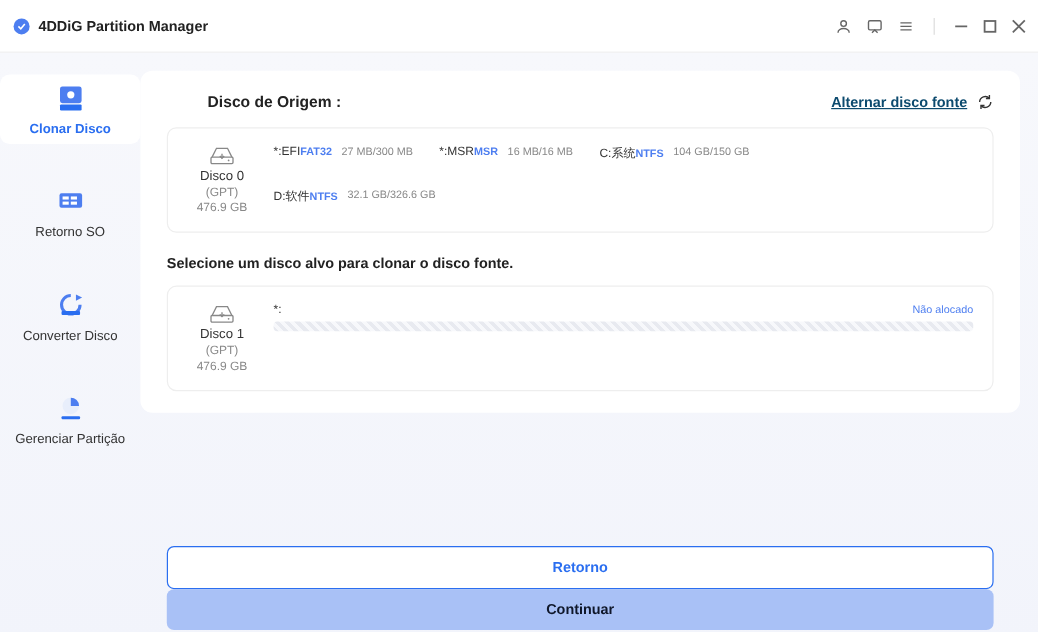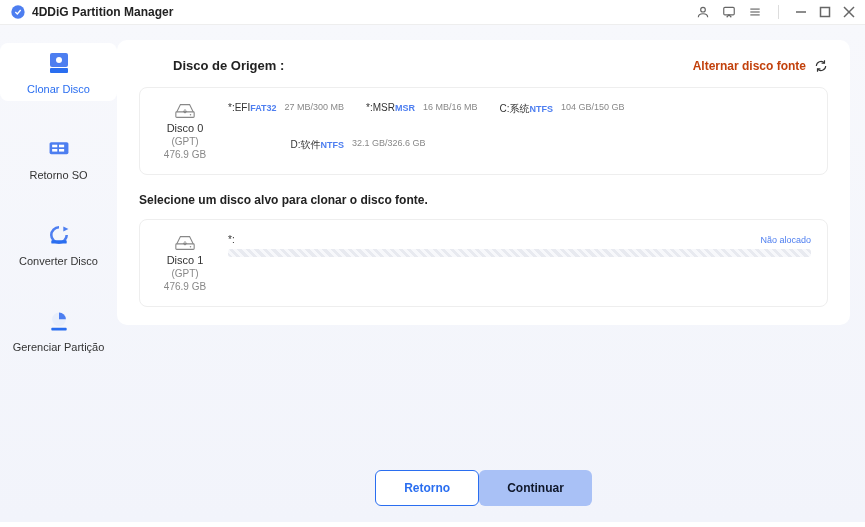--- a/index.html
+++ b/index.html
@@ -1,71 +1,71 @@
 <!DOCTYPE html>
 <html><head>
 <meta charset="utf-8">
 <style>
 * { margin: 0; padding: 0; box-sizing: border-box; font-family: -apple-system, BlinkMacSystemFont, "Segoe UI", Arial, sans-serif; }
 body { width: 865px; height: 527px; background: #fff; overflow: hidden; }
-.titlebar { height: 25px; display: flex; align-items: center; padding: 0 10px; border-bottom: 1px solid #eee; }
+.titlebar { height: 44px; display: flex; align-items: center; padding: 0 10px; border-bottom: 1px solid #eee; }
 .app-logo { width: 16px; height: 16px; margin-right: 6px; }
 .app-title { font-size: 12px; font-weight: 600; color: #222; flex: 0 0 auto; }
 .titlebar-spacer { flex: 1; }
 .titlebar-icons { display: flex; gap: 12px; align-items: center; }
 .tb-icon { width: 14px; height: 14px; color: #666; cursor: pointer; }
 .tb-sep { width: 1px; height: 14px; background: #ddd; margin: 0 4px; }
 .win-btn { width: 12px; height: 12px; color: #666; cursor: pointer; }
 
 .main-layout { display: flex; height: calc(100% - 30px); background: linear-gradient(180deg, #f7f8fc 0%, #f2f4fb 100%); }
 
 .sidebar { width: 117px; padding: 18px 0; display: flex; flex-direction: column; align-items: center; gap: 28px; }
 .side-item { display: flex; flex-direction: column; align-items: center; gap: 6px; cursor: pointer; padding: 6px 8px; border-radius: 8px; width: 100%; }
 .side-item.active { background: #fff; }
 .side-icon { width: 28px; height: 28px; display: flex; align-items: center; justify-content: center; }
 .side-label { font-size: 11px; color: #333; text-align: center; font-weight: 500; }
-.side-item.active .side-label { color: #2a6ef0; font-weight: 400; }
+.side-item.active .side-label { color: #2a6ef0; font-weight: 700; }
 
 .content { flex: 1; padding: 15px 15px 12px 0; display: flex; flex-direction: column; position: relative; }
 .content-inner { background: #fff; border-radius: 10px; padding: 18px 22px 0 22px; flex: 0 0 auto; }
 
 .section-header { display: flex; align-items: center; justify-content: space-between; margin-bottom: 14px; padding-left: 34px; }
 .section-title { font-size: 13px; font-weight: 600; color: #222; }
 .alt-disk { display: flex; align-items: center; gap: 8px; }
-.alt-link { color: #c2410c; font-size: 12px; font-weight: 600; cursor: pointer; }
+.alt-link { color: #0c4a6e; font-size: 12px; font-weight: 600; text-decoration: underline; cursor: pointer; }
 .refresh-icon { width: 14px; height: 14px; color: #333; cursor: pointer; }
 
 .disk-card { border: 1px solid #eee; border-radius: 8px; padding: 14px 16px; display: flex; align-items: flex-start; gap: 14px; margin-bottom: 18px; }
 .disk-info { width: 58px; display: flex; flex-direction: column; align-items: center; gap: 2px; }
 .disk-icon-svg { width: 22px; height: 18px; color: #555; }
 .disk-name { font-size: 11px; color: #333; text-align: center; }
 .disk-meta { font-size: 10px; color: #888; text-align: center; }
 .disk-size { font-size: 10px; color: #888; text-align: center; }
 
 .partitions { flex: 1; display: flex; gap: 22px; flex-wrap: wrap; }
 .part { display: flex; flex-direction: row; gap: 4px; min-width: 85px; }
-.part-d { min-width: 260px; justify-content: center; }
+.part-d { min-width: 260px; }
 .part-header { display: flex; justify-content: space-between; align-items: baseline; }
 .part-name { font-size: 10px; color: #333; }
 .part-fs { font-size: 9px; color: #4d7ef0; font-weight: 600; }
 .part-bar { height: 5px; background: #e8eefb; border-radius: 3px; position: relative; overflow: hidden; }
 .part-fill { height: 100%; background: #5b8df5; border-radius: 3px; }
 .part-used { font-size: 9px; color: #888; }
 
 .subtitle { font-size: 12px; font-weight: 600; color: #222; margin-bottom: 12px; }
 
 .target-area { flex: 1; display: flex; gap: 14px; }
 .target-part { flex: 1; display: flex; flex-direction: column; gap: 4px; }
 .target-header { display: flex; justify-content: space-between; align-items: baseline; }
 .target-name { font-size: 10px; color: #333; }
 .target-status { font-size: 9px; color: #4d7ef0; font-weight: 500; }
 .hatched-bar { height: 8px; border-radius: 3px; background: repeating-linear-gradient(45deg, #e8eaf0 0, #e8eaf0 3px, #f7f8fb 3px, #f7f8fb 6px); }
 .target-used { font-size: 9px; color: #888; }
 
-.footer-buttons { display: flex; justify-content: center; padding: 0 22px; margin-top: auto; margin-bottom: 4px; }
+.footer-buttons { display: flex; justify-content: space-between; padding: 0 22px; margin-top: auto; margin-bottom: 4px; flex-direction: column; }
 .btn { padding: 10px 28px; border-radius: 6px; font-size: 12px; font-weight: 600; cursor: pointer; border: none; }
 .btn-outline { background: #fff; color: #2a6ef0; border: 1.5px solid #2a6ef0; }
 .btn-primary { background: #a9c1f6; color: #0f172a; }
 </style>
 </head>
 <body>
 
 <div class="titlebar">
   <svg class="app-logo" viewBox="0 0 24 24">
       <circle cx="12" cy="12" r="10" fill="#4d7ef0"></circle>

